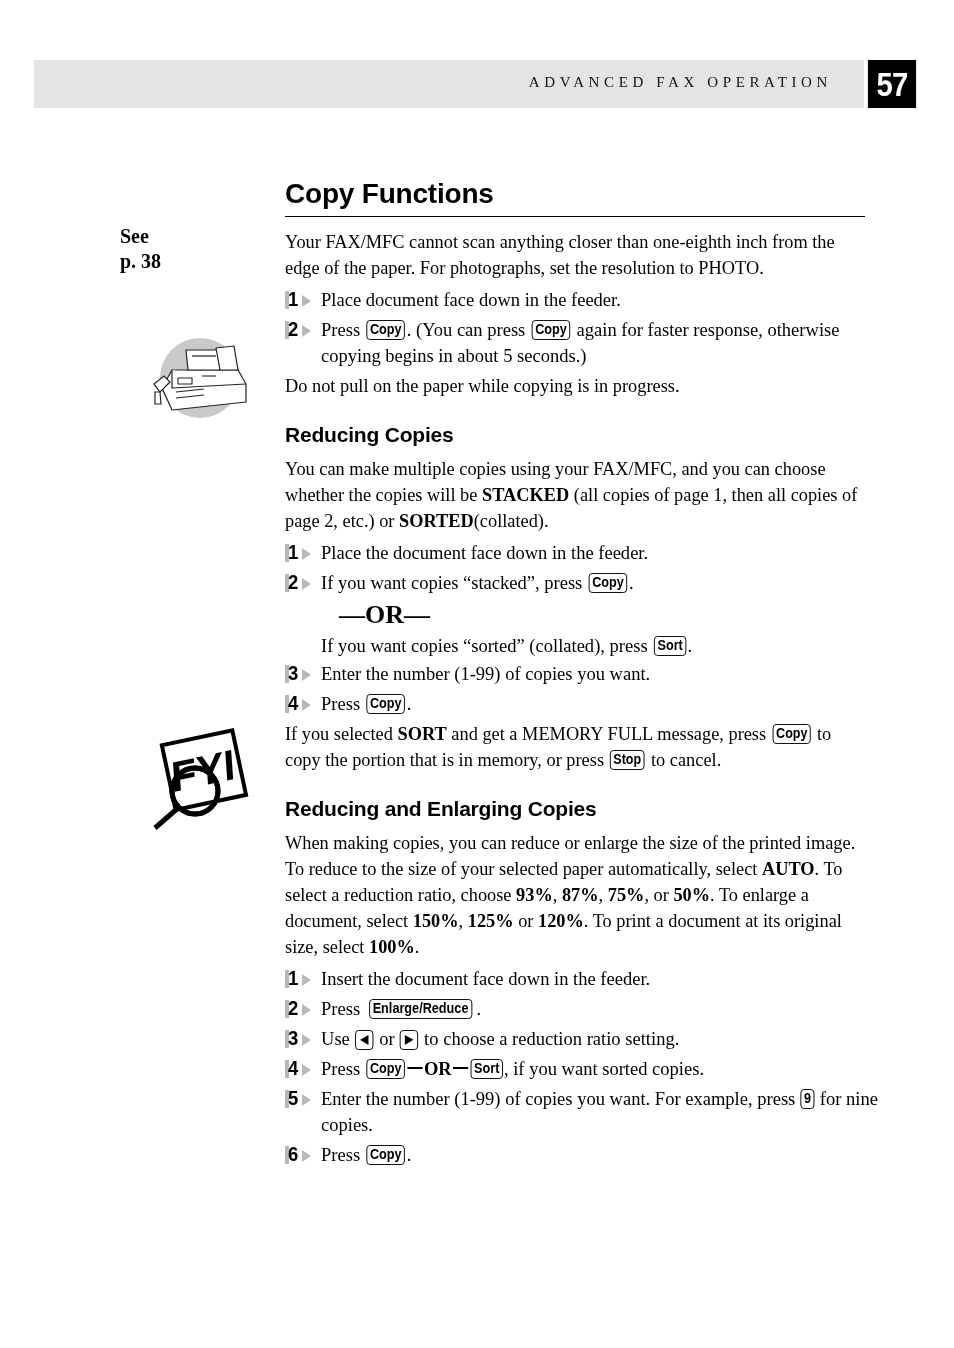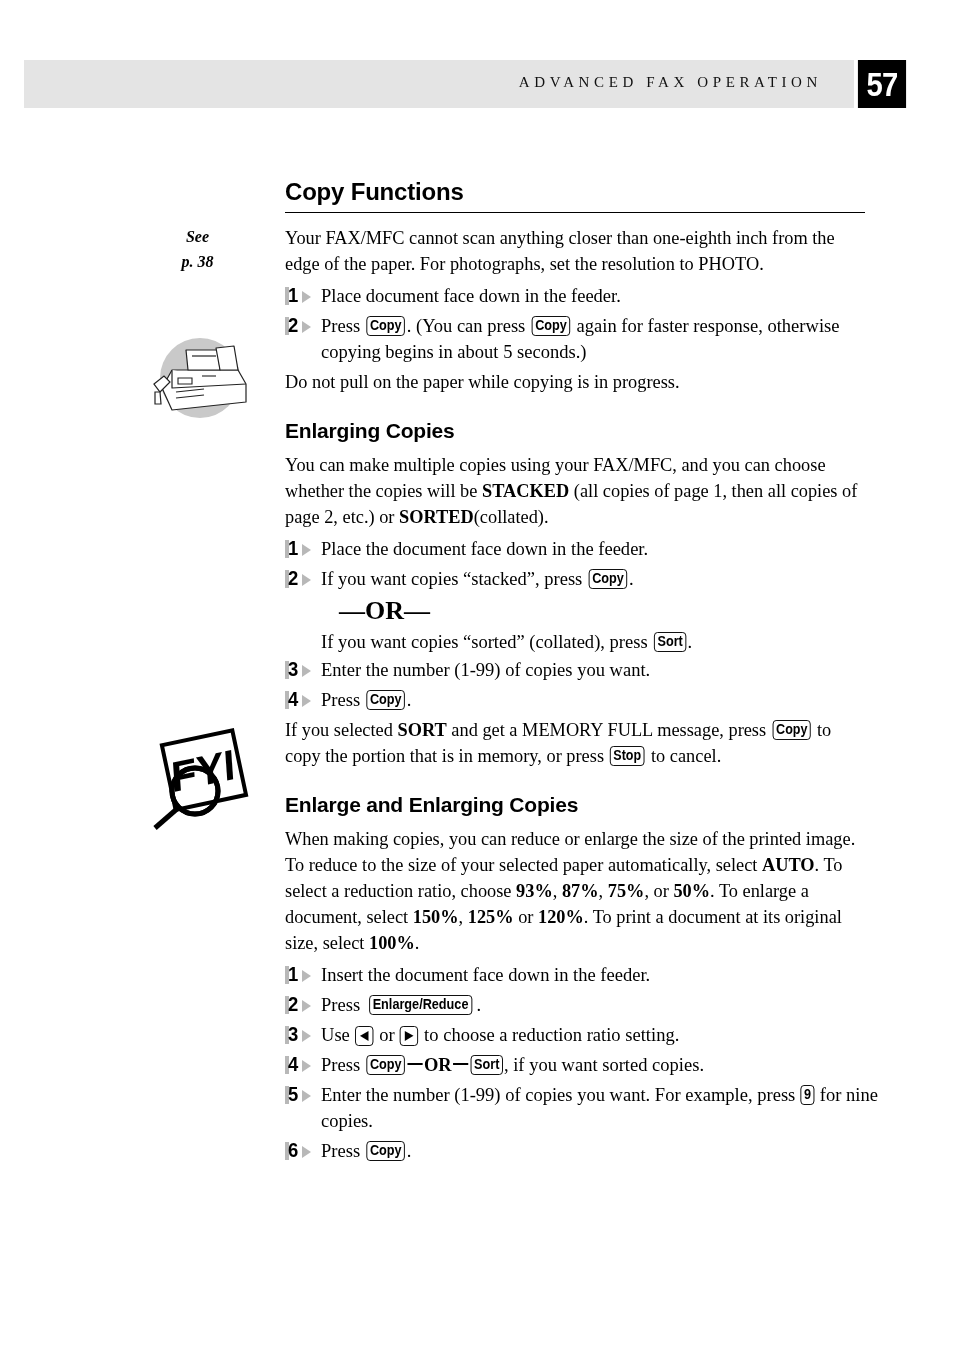--- a/index.html
+++ b/index.html
@@ -12,21 +12,21 @@
     height: 1348px;
     position: relative;
     font-family: "Liberation Serif", serif;
     color: #000000;
     overflow: hidden;
   }
 
   
   .header {
     position: absolute;
-    left: 24px;
+    left: 34px;
     top: 60px;
     width: 886px;
     height: 35px;
   }
   .header-band {
     position: absolute;
     left: 0;
     top: 0;
     width: 830px;
     height: 48px;
@@ -77,21 +77,21 @@
     position: absolute;
     left: 285px;
     top: 0;
     width: 580px;
   }
 
   
   .doc-title {
     font-family: "Liberation Sans", sans-serif;
     font-weight: bold;
-    font-size: 24px;
+    font-size: 28px;
     letter-spacing: -0.2px;
     margin: 0 0 6px 0;
     padding: 0;
   }
   .rule {
     border: none;
     border-top: 1.6px solid #000;
     margin: 0 0 12px 0;
     width: 580px;
   }
@@ -109,24 +109,23 @@
     line-height: 26px;
     margin: 0 0 4px 0;
     transform: scaleX(0.94);
     transform-origin: left center;
     width: 617px;
   }
   b, strong { font-weight: bold; }
 
   
   .see-note {
-    text-align: center;
-    font-weight: bold;
-    font-style: italic;
-    font-size: 16px;
+    text-align: left;
+    font-weight: bold;
+    font-size: 20px;
     line-height: 25px;
     padding-top: 46px;
   }
 
   
   .steps { margin: 6px 0 0 0; }
   .step {
     position: relative;
     padding-left: 36px;
     margin-bottom: 4px;
@@ -311,21 +310,21 @@
         </div>
         <div class="step-text"><span>Press</span>
           <span class="key">Copy</span><span>. (You can press</span>
           <span class="key">Copy</span><span> again for faster response, otherwise copying begins in about 5 seconds.)</span>
         </div>
       </div>
     </div>
 
     <p class="para">Do not pull on the paper while copying is in progress.</p>
 
-    <h2 class="section-title">Enlarging Copies</h2>
+    <h2 class="section-title">Reducing Copies</h2>
 
     <p class="para"><span>You can make multiple copies using your FAX/MFC, and you can choose whether the copies will be </span><b>STACKED</b><span> (all copies of page 1, then all copies of page 2, etc.) or </span><b>SORTED</b><span>(collated).</span></p>
 
     <div class="steps">
       <div class="step">
         <div class="step-marker">
           <span class="bar"></span>
           <span class="num">1</span>
           <span class="tri"></span>
         </div>
@@ -364,21 +363,21 @@
         </div>
         <div class="step-text"><span>Press</span>
           <span class="key">Copy</span><span>.</span></div>
       </div>
     </div>
 
     <p class="para"><span>If you selected </span><b>SORT</b><span> and get a MEMORY FULL message, press</span>
       <span class="key">Copy</span><span> to copy the portion that is in memory, or press</span>
       <span class="key">Stop</span><span> to cancel.</span></p>
 
-    <h2 class="section-title">Enlarge and Enlarging Copies</h2>
+    <h2 class="section-title">Reducing and Enlarging Copies</h2>
 
     <p class="para"><span>When making copies, you can reduce or enlarge the size of the printed image.  To reduce to the size of your selected paper automatically, select </span><b>AUTO</b><span>.  To select a reduction ratio, choose </span><b>93%</b><span>, </span><b>87%</b><span>, </span><b>75%</b><span>, or </span><b>50%</b><span>.  To enlarge a document, select </span><b>150%</b><span>, </span><b>125%</b><span> or </span><b>120%</b><span>.  To print a document at its original size, select </span><b>100%</b><span>.</span></p>
 
     <div class="steps">
       <div class="step">
         <div class="step-marker">
           <span class="bar"></span>
           <span class="num">1</span>
           <span class="tri"></span>
         </div>

